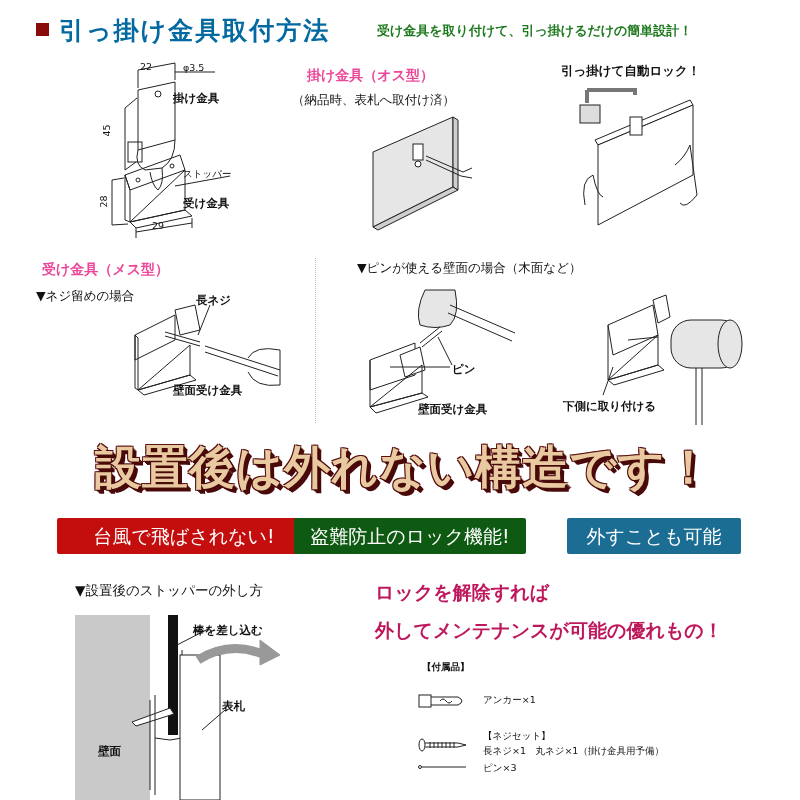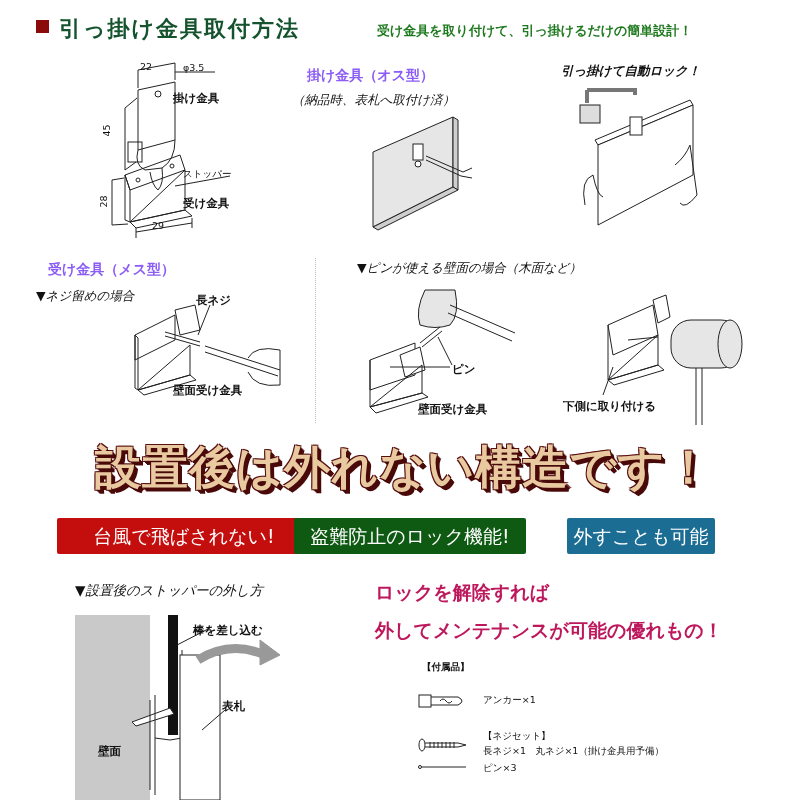--- a/index.html
+++ b/index.html
@@ -1,34 +1,34 @@
 <!DOCTYPE html>
 <html><head>
 <meta charset="utf-8">
 <style>
   * { box-sizing: border-box; margin: 0; padding: 0; }
   html, body { width: 800px; height: 800px; background: #ffffff; overflow: hidden; }
   body { position: relative; font-family: "DejaVu Sans", "Liberation Sans", sans-serif; color: #111; }
   .abs { position: absolute; white-space: nowrap; }
-  .title { left: 36px; top: 14px; font-size: 22px; font-weight: bold; color: #14532d; letter-spacing: 2px; }
+  .title { left: 36px; top: 14px; font-size: 25px; font-weight: bold; color: #0369a1; letter-spacing: 2px; }
   .title .sq { display: inline-block; width: 13px; height: 13px; background: #8b0b0b; margin-right: 10px; vertical-align: 3px; }
   .tagline { left: 377px; top: 22px; font-size: 13px; font-weight: bold; color: #1f7a1f; }
-  .red-h { color: #8b5cf6; font-size: 14px; font-weight: bold; font-family: Liberation Mono, monospace; }
-  .blk { font-size: 12.5px; font-weight: bold; color: #111; font-style: italic; }
+  .red-h { color: #ec4899; font-size: 14px; font-weight: bold; font-family: Liberation Mono, monospace; }
+  .blk { font-size: 12.5px; font-weight: bold; color: #111; }
   .lbl { font-size: 11.5px; font-weight: bold; color: #111; }
   .sm { font-size: 9.5px; color: #111; }
   .headline { left: 95px; top: 437px; font-size: 46px; font-weight: bold; color: #e8c9a0;
     letter-spacing: 1px;
     text-shadow: 1px 1px 0 #4a0a0a, 2px 2px 0 #4a0a0a, 3px 3px 0 #4a0a0a, 4px 4px 0 #4a0a0a,
       -1px -1px 0 #5a1010, 1px -1px 0 #5a1010, -1px 1px 0 #5a1010; }
   .badge { position: absolute; top: 518px; height: 36px; line-height: 36px; color: #fff; font-size: 19px;
     text-align: center; border-radius: 2px; }
   .badge-red { left: 57px; width: 254px; background: #c40d0d; }
   .badge-green { left: 294px; width: 232px; background: #0f5a12; }
-  .badge-blue { left: 567px; width: 148px; background: #1b6d94; }
+  .badge-blue { left: 567px; width: 174px; background: #1b6d94; }
   .bottom-red { font-size: 19px; font-weight: bold; color: #be185d; }
   .dotline { position: absolute; left: 315px; top: 258px; width: 0; height: 165px; border-left: 1px dotted #bbb; }
   svg { position: absolute; overflow: visible; }
   svg line, svg path, svg rect, svg polyline, svg polygon, svg ellipse, svg circle { stroke: #222; stroke-width: 1; fill: none; }
 </style>
 </head>
 <body>
 
 <div class="abs title">
   <span class="sq"></span><span>引っ掛け金具取付方法</span>
@@ -92,21 +92,21 @@
 <svg style="left:575px;top:85px;width:130px;height:140px;" viewBox="0 0 130 140">
   <path d="M12,5 L12,18 M12,5 L60,5 L60,10" style="stroke:#777;stroke-width:4"></path>
   <rect x="5" y="20" width="20" height="18" style="fill:#ddd"></rect>
   <polygon points="20,55 115,15 118,20 23,60" style="fill:#fff"></polygon>
   <polygon points="23,60 118,20 118,90 23,140" style="fill:#fff"></polygon>
   <rect x="55" y="32" width="12" height="18" style="fill:#fff"></rect>
   <path d="M10,120 Q5,95 18,90 Q22,110 28,112"></path>
     <path d="M100,80 Q110,72 115,60 L122,110 Q110,125 105,118"></path>
 </svg>
 
-<div class="abs red-h" style="left:48px;top:261px;">受け金具（メス型）</div>
+<div class="abs red-h" style="left:42px;top:261px;">受け金具（メス型）</div>
 <div class="abs blk" style="left:36px;top:288px;font-weight:normal;">▼ネジ留めの場合</div>
 <div class="abs lbl" style="left:196px;top:293px;">長ネジ</div>
 <svg style="left:130px;top:300px;width:160px;height:95px;" viewBox="0 0 160 95">
   <polygon points="5,35 45,15 45,40 5,60" style="fill:#fff"></polygon>
   <polygon points="45,10 65,5 70,30 50,35" style="fill:#fff"></polygon>
   <polygon points="5,35 8,38 8,90 5,88"></polygon>
   <polygon points="8,90 60,75 60,45"></polygon>
   <polygon points="8,90 60,75 66,80 14,95"></polygon>
   <line x1="35" y1="32" x2="70" y2="42"></line>
     <line x1="35" y1="36" x2="70" y2="46"></line>

